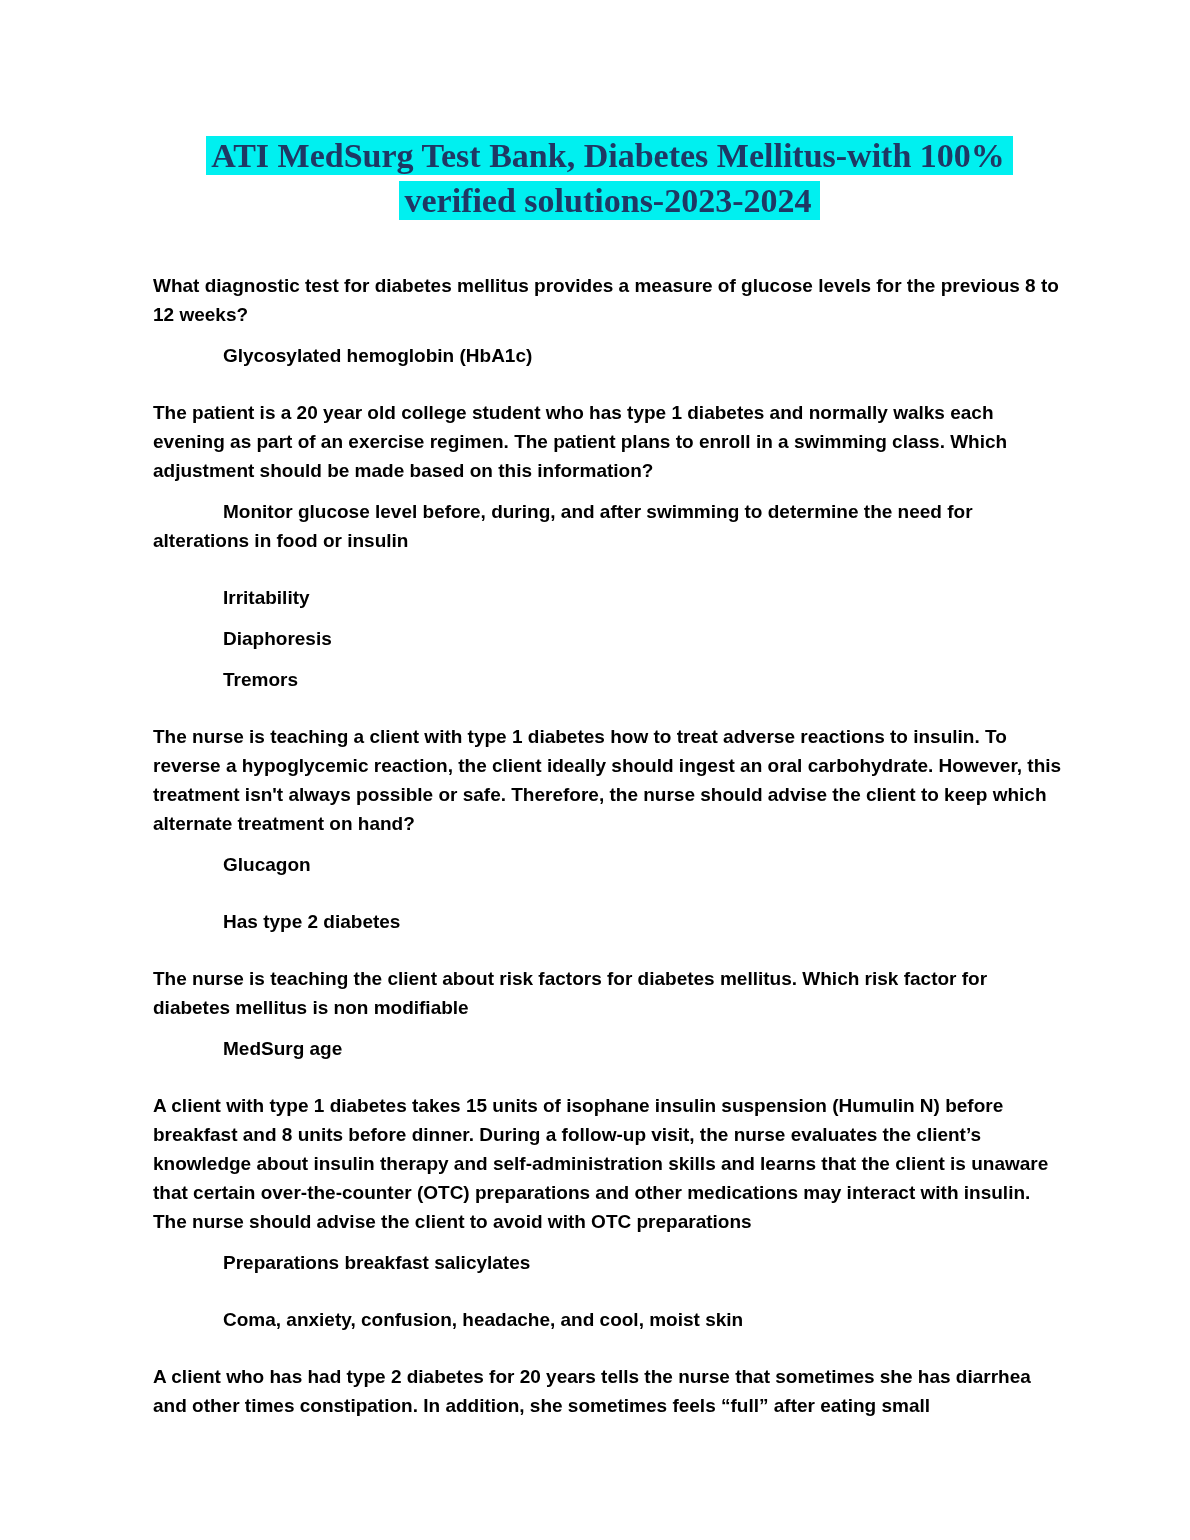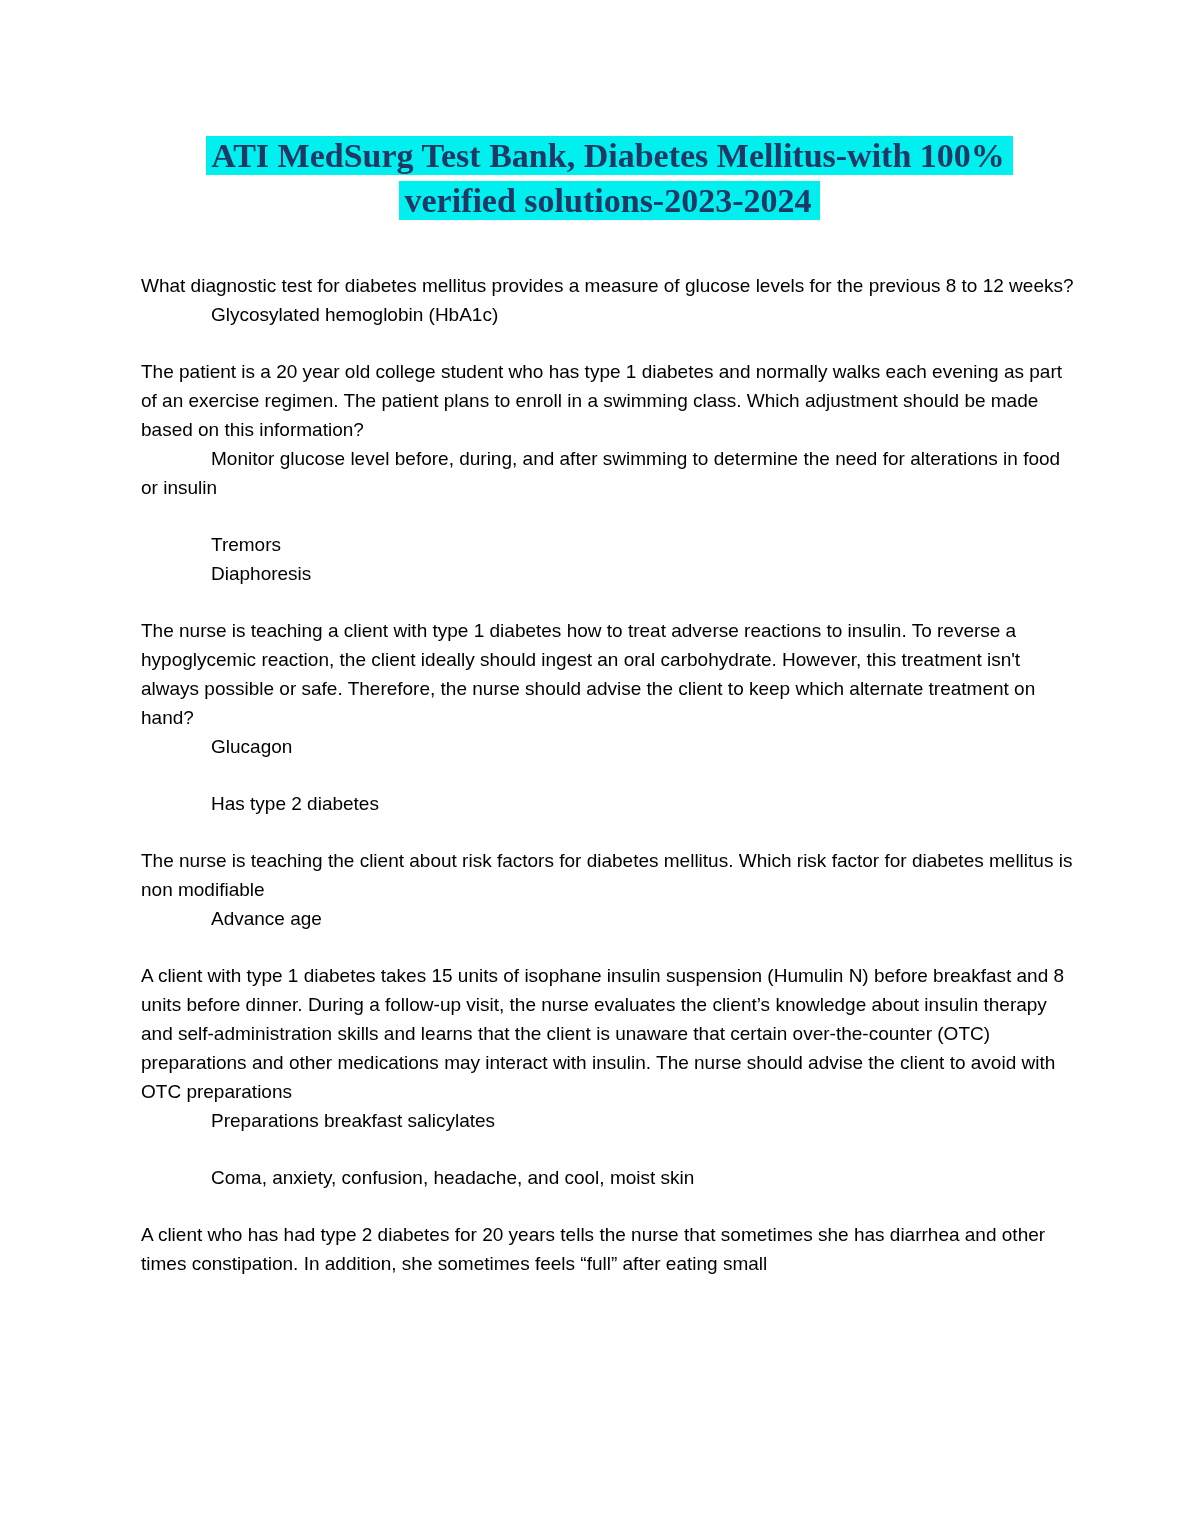--- a/index.html
+++ b/index.html
@@ -27,21 +27,21 @@
     background: #00F0F0;
     padding: 1px 8px 1px 5px;
     box-decoration-break: clone;
     -webkit-box-decoration-break: clone;
   }
   .content {
     font-size: 19px;
     line-height: 29px;
   }
   .qa { margin: 0 0 28px 0; }
-  .qa p { margin: 0; }
+  .qa p { margin: 12px; font-weight: bold; }
   .qa .a { text-indent: 70px; }
 </style>
 </head>
 <body>
 
 <div class="page">
 
   <h1 class="doc-title"><span class="hl">ATI MedSurg Test Bank, Diabetes Mellitus-with 100%</span><br><span class="hl">verified solutions-2023-2024</span></h1>
 
   <div class="content">
@@ -50,36 +50,37 @@
       <p class="q">What diagnostic test for diabetes mellitus provides a measure of glucose levels for the previous 8 to 12 weeks?</p>
       <p class="a">Glycosylated hemoglobin (HbA1c)</p>
     </div>
 
     <div class="qa">
       <p class="q">The patient is a 20 year old college student who has type 1 diabetes and normally walks each evening as part of an exercise regimen. The patient plans to enroll in a swimming class. Which adjustment should be made based on this information?</p>
       <p class="a">Monitor glucose level before, during, and after swimming to determine the need for alterations in food or insulin</p>
     </div>
 
     <div class="qa">
+      <p class="a">Irritability</p>
+      <p class="a">Diaphoresis</p>
       <p class="a">Tremors</p>
-      <p class="a">Diaphoresis</p>
     </div>
 
     <div class="qa">
       <p class="q">The nurse is teaching a client with type 1 diabetes how to treat adverse reactions to insulin. To reverse a hypoglycemic reaction, the client ideally should ingest an oral carbohydrate. However, this treatment isn't always possible or safe. Therefore, the nurse should advise the client to keep which alternate treatment on hand?</p>
       <p class="a">Glucagon</p>
     </div>
 
     <div class="qa">
       <p class="a">Has type 2 diabetes</p>
     </div>
 
     <div class="qa">
       <p class="q">The nurse is teaching the client about risk factors for diabetes mellitus. Which risk factor for diabetes mellitus is non modifiable</p>
-      <p class="a">Advance age</p>
+      <p class="a">MedSurg age</p>
     </div>
 
     <div class="qa">
       <p class="q">A client with type 1 diabetes takes 15 units of isophane insulin suspension (Humulin N) before breakfast and 8 units before dinner. During a follow-up visit, the nurse evaluates the client’s knowledge about insulin therapy and self-administration skills and learns that the client is unaware that certain over-the-counter (OTC) preparations and other medications may interact with insulin. The nurse should advise the client to avoid with OTC preparations</p>
       <p class="a">Preparations breakfast salicylates</p>
     </div>
 
     <div class="qa">
       <p class="a">Coma, anxiety, confusion, headache, and cool, moist skin</p>
     </div>

